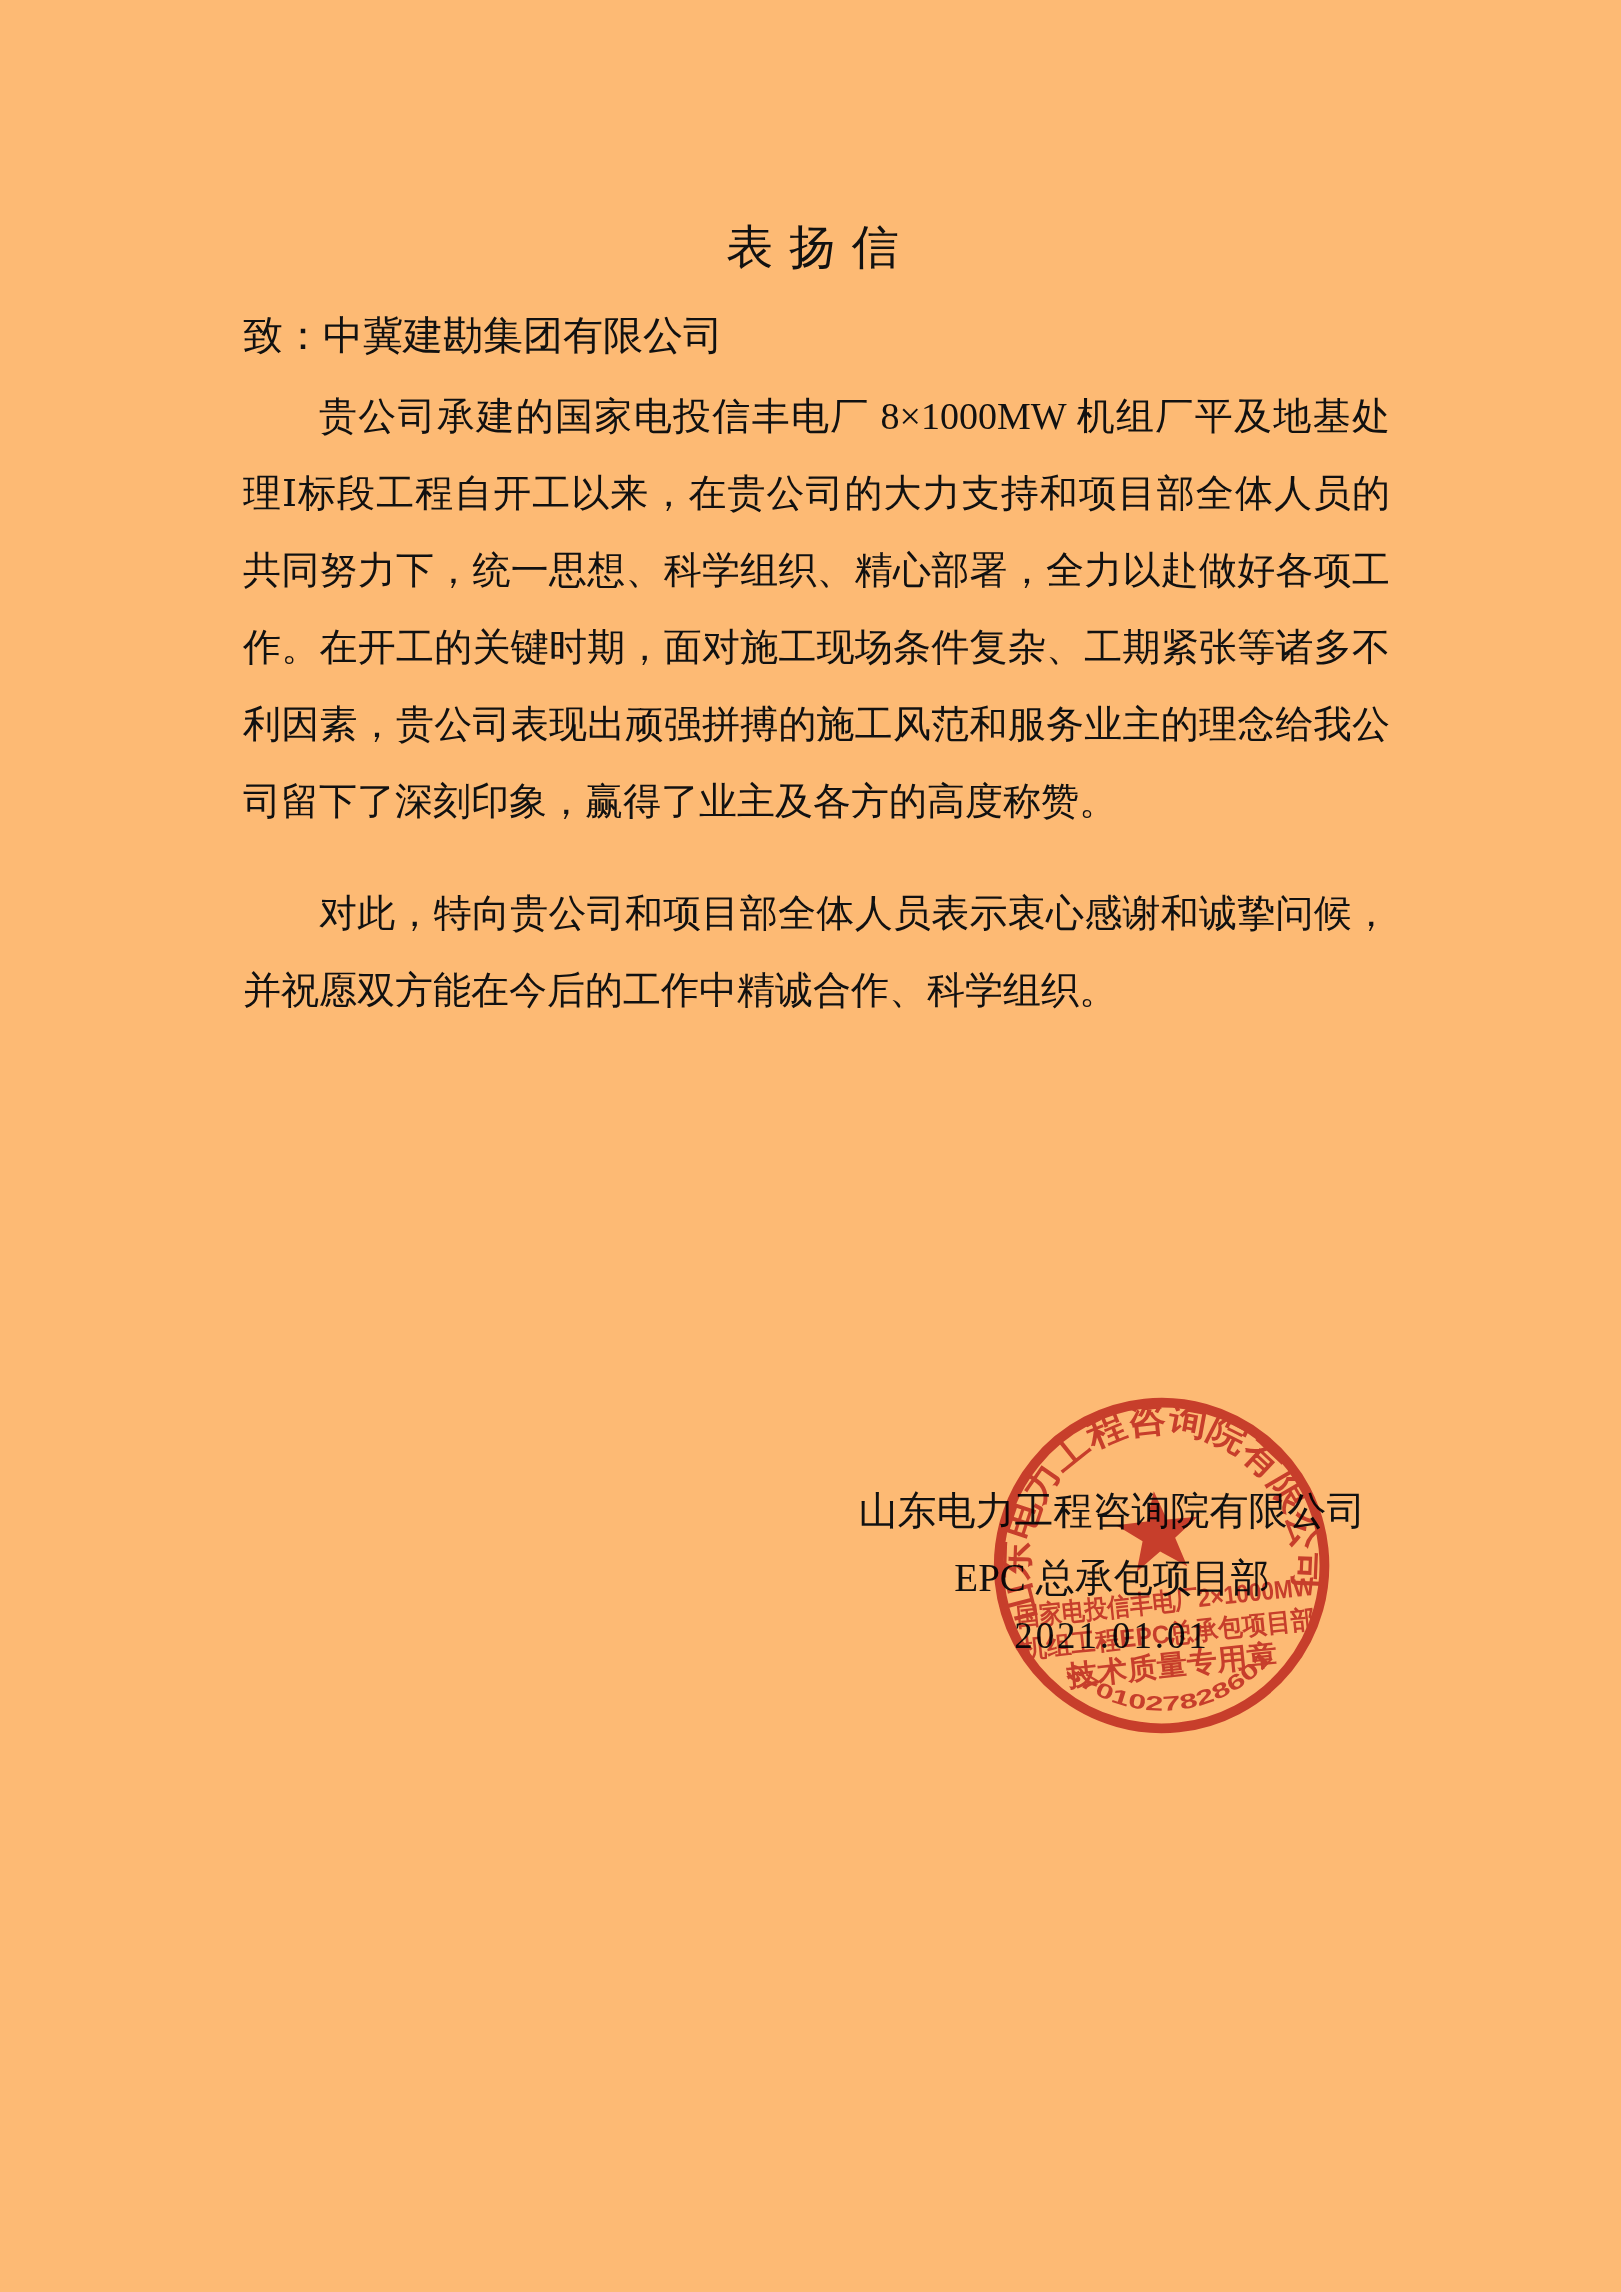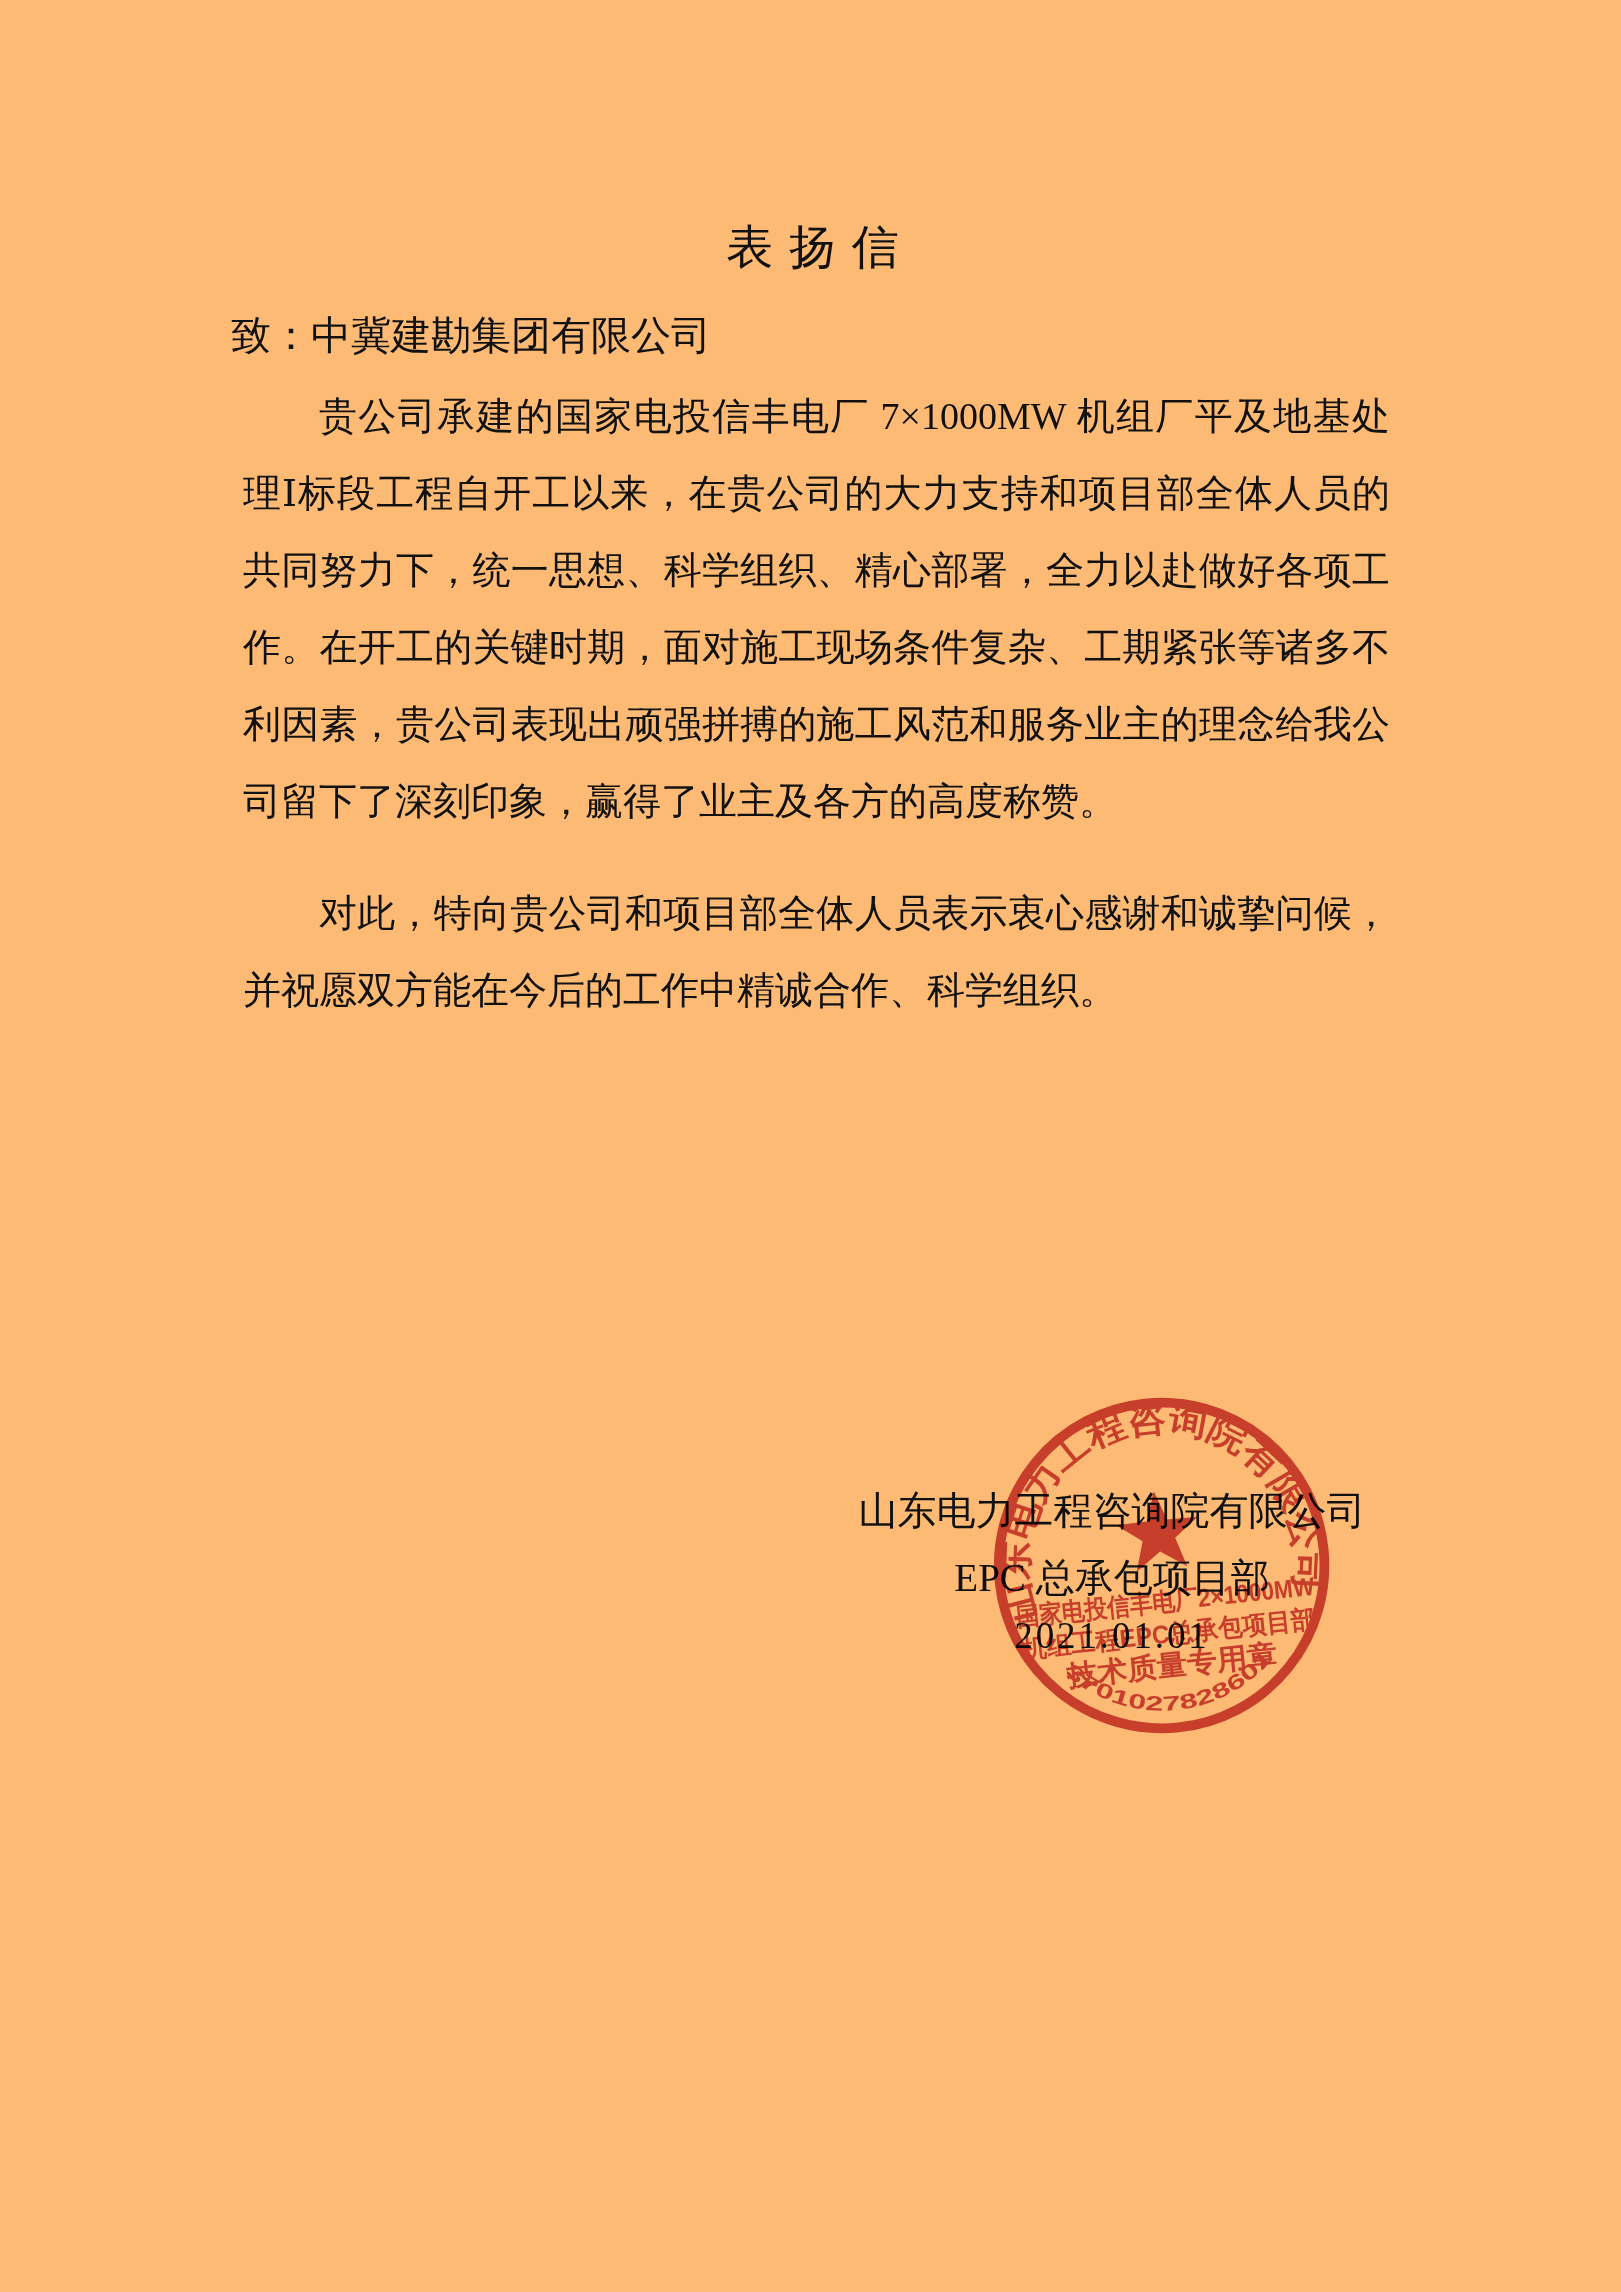--- a/index.html
+++ b/index.html
@@ -19,21 +19,21 @@
     width: 1141px;
     top: 218px;
     font-size: 47px;
     line-height: 59px;
     text-align: center;
     letter-spacing: 2px;
     white-space: pre;
   }
   .salutation {
     position: absolute;
-    left: 231px;
+    left: 243px;
     top: 310px;
     width: 1147px;
     font-size: 40px;
     line-height: 51px;
   }
   .body-text {
     position: absolute;
     left: 243px;
     top: 378px;
     width: 1147px;
@@ -74,21 +74,21 @@
 </head>
 <body>
 
 <div class="page">
 
   <div class="letter-title">表 扬 信</div>
 
   <div class="salutation">致：中冀建勘集团有限公司</div>
 
   <div class="body-text">
-    <p>贵公司承建的国家电投信丰电厂 7×1000MW 机组厂平及地基处理Ⅰ标段工程自开工以来，在贵公司的大力支持和项目部全体人员的共同努力下，统一思想、科学组织、精心部署，全力以赴做好各项工作。在开工的关键时期，面对施工现场条件复杂、工期紧张等诸多不利因素，贵公司表现出顽强拼搏的施工风范和服务业主的理念给我公司留下了深刻印象，赢得了业主及各方的高度称赞。</p>
+    <p>贵公司承建的国家电投信丰电厂 8×1000MW 机组厂平及地基处理Ⅰ标段工程自开工以来，在贵公司的大力支持和项目部全体人员的共同努力下，统一思想、科学组织、精心部署，全力以赴做好各项工作。在开工的关键时期，面对施工现场条件复杂、工期紧张等诸多不利因素，贵公司表现出顽强拼搏的施工风范和服务业主的理念给我公司留下了深刻印象，赢得了业主及各方的高度称赞。</p>
     <p>对此，特向贵公司和项目部全体人员表示衷心感谢和诚挚问候，并祝愿双方能在今后的工作中精诚合作、科学组织。</p>
   </div>
 
   <div class="signature-block">
     <div class="sig-line">山东电力工程咨询院有限公司</div>
     <div class="sig-line dept">EPC 总承包项目部</div>
     <div class="sig-line date">2021.01.01</div>
   </div>
 
   <svg class="stamp" viewBox="0 0 364 364">

